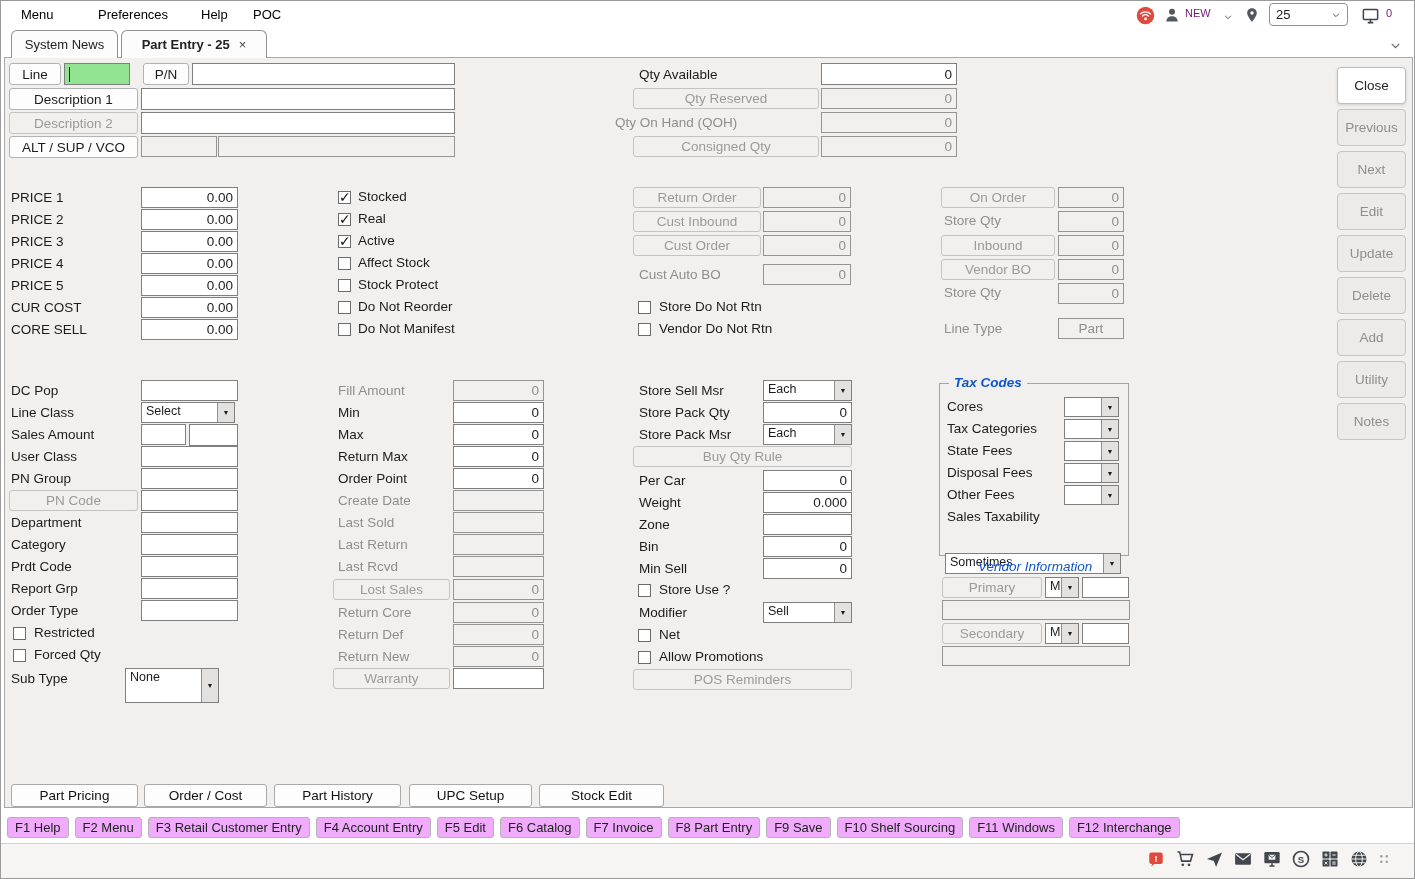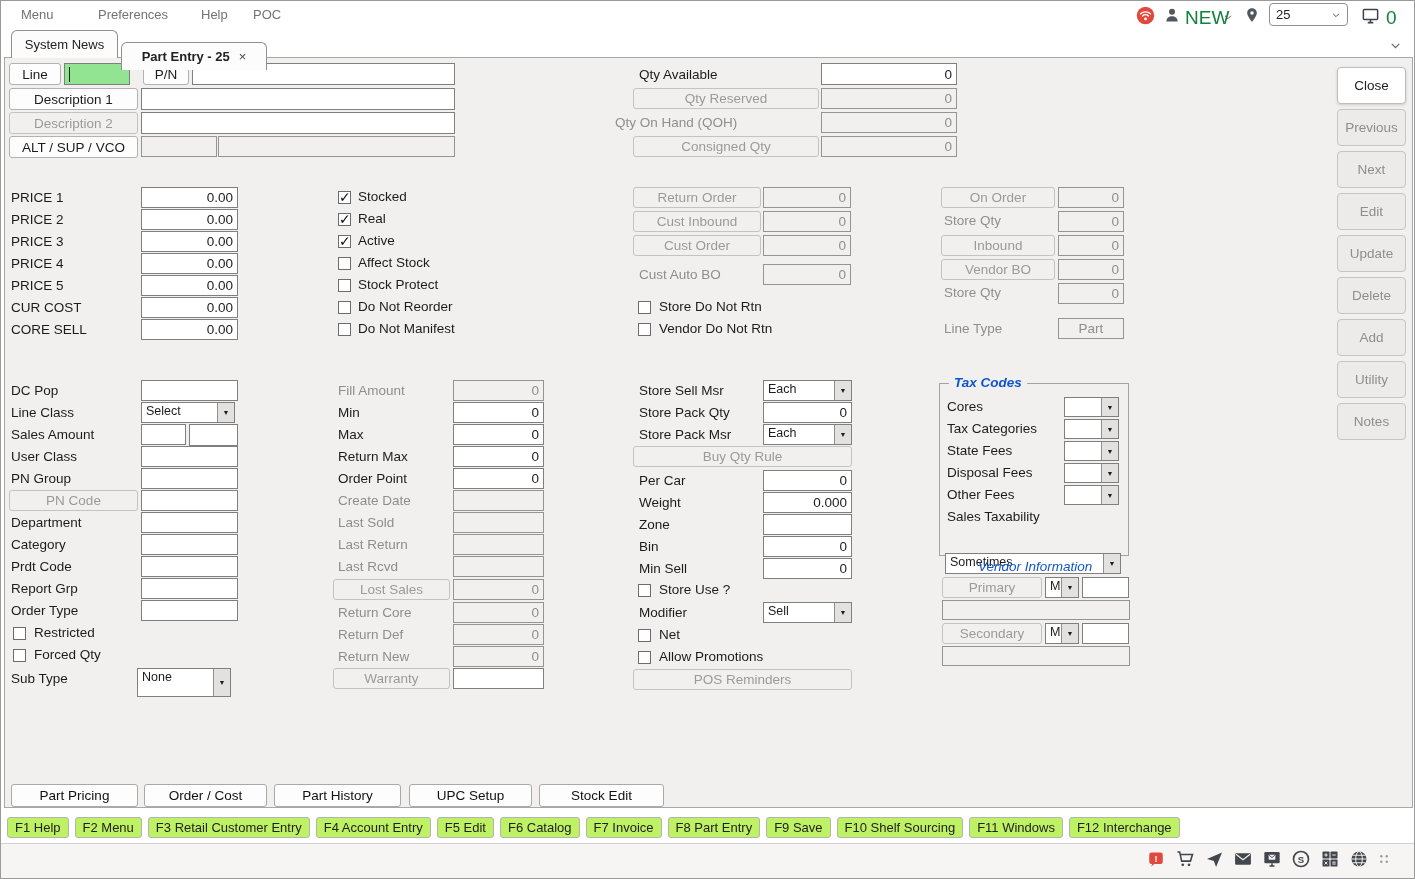--- a/index.html
+++ b/index.html
@@ -1,31 +1,31 @@
 <!DOCTYPE html>
 <html style="--accent-blue: #1155cc; --field-green: #92e492; --alert-red: #e2493e; --panel-bg: #f1f0ef;"><head>
 <meta charset="utf-8">
 <style>
   * { margin:0; padding:0; box-sizing:border-box; }
   html,body { background:#cfcfcf; }
   body { font-family:"Liberation Sans","DejaVu Sans",sans-serif; }
   #app { position:relative; width:1415px; height:879px; background:#ffffff;
          border:1px solid #9a9a9a; overflow:hidden; font-size:13px; color:#1a1a1a; }
   
-  .menuitem { position:absolute; top:6px; font-size:13px; color:#737373; cursor:default; }
+  .menuitem { position:absolute; top:6px; font-size:13px; color:#000000; cursor:default; }
   .topicon { position:absolute; top:3px; width:22px; height:22px; display:flex; align-items:center; justify-content:center; }
-  .userlbl { position:absolute; top:6px; font-size:19px; color:#15803d; }
+  .userlbl { position:absolute; top:6px; font-size:11px; color:#701a75; }
   .hselect { position:absolute; top:2px; height:23px; background:#fff; border:1px solid #8f8f8f;
              border-radius:4px; display:flex; align-items:center; padding:0 6px; font-size:13px; color:#222; }
   .hselect .chev { margin-left:auto; }
   
   .tab { position:absolute; top:29px; height:28px; background:#fcfcfc; border:1px solid #8f8f8f; border-bottom:none;
          border-radius:6px 6px 0 0; display:flex; align-items:center; justify-content:center; gap:9px;
          font-size:13px; color:#222; z-index:3; }
-  .tab.active { font-weight:bold;margin-top:12px; }
+  .tab.active { font-weight:bold; }
   .tabclose { font-weight:normal; color:#444; font-size:13px; }
   
   .panel { position:absolute; left:3px; top:56px; width:1409px; height:751px; background:#f1f0ef; border:1px solid #a8a8a8; }
   
   .lbl { position:absolute; font-size:13.5px; color:#1c1c1c; white-space:nowrap; z-index:2; }
   .lbl.dim { color:#8e8e8e; }
   .btnl { position:absolute; background:#fdfdfd; border:1px solid #b2b2b2; border-radius:3px; display:flex;
           align-items:center; justify-content:center; font-size:13.5px; color:#1c1c1c; white-space:nowrap; z-index:2; }
   .btnl.dim { background:#f1f0ef; color:#9a9a9a; border-color:#c3c3c3; }
   .fld { position:absolute; background:#fff; border:1px solid #7f7f7f; font-size:13.5px; color:#1c1c1c;
@@ -48,21 +48,21 @@
   .legend { position:absolute; background:#f1f0ef; padding:0 5px; font-style:italic; font-weight:bold;
             color:var(--accent-blue,#1155cc); font-size:13.5px; z-index:2; }
   .bluehead { position:absolute; font-style:italic; color:var(--accent-blue,#1155cc); font-size:13.5px; z-index:2; }
   .sideb { position:absolute; left:1336px; width:69px; height:37px; border-radius:4px; background:#edebea;
            border:1px solid #c7c5c4; color:#8e8e8e; display:flex; align-items:center; justify-content:center;
            font-size:13.5px; z-index:2; }
   .sideb.on { background:#fff; color:#222; border-color:#bdbdbd; box-shadow:0 1px 3px rgba(0,0,0,.15); }
   .btab { position:absolute; top:783px; height:23px; background:#fdfdfd; border:1px solid #a9a9a9; border-radius:3px;
           display:flex; align-items:center; justify-content:center; font-size:13.5px; color:#111; z-index:2; }
   .fkeys { position:absolute; left:6px; top:816px; display:flex; gap:6px; z-index:2; }
-  .fkey { height:21px; padding:8px 7px; background:#bef264; border:1px solid #b3b3b3; border-radius:3px;
+  .fkey { height:21px; padding:8px 7px; background:#f0abfc; border:1px solid #b3b3b3; border-radius:3px;
           display:flex; align-items:center; font-size:13px; color:#222; white-space:nowrap; }
   .statusbar { position:absolute; left:0; top:842px; width:1415px; height:37px; background:#f6f5f4;
                border-top:1px solid #d2d0cf; }
   .sicons { position:absolute; right:24px; top:848px; display:flex; gap:9px; align-items:center; z-index:2; }
   .sicon { width:20px; height:20px; display:flex; align-items:center; justify-content:center; }
   svg { display:block; }
 </style>
 </head>
 <body>
 
@@ -233,21 +233,21 @@
   <input class="fld" style="left: 140px; top: 555px; width: 97px; height: 21px;" value="">
   <span class="lbl" style="left:10px;top:580px">Report Grp</span>
   <input class="fld" style="left: 140px; top: 577px; width: 97px; height: 21px;" value="">
   <span class="lbl" style="left:10px;top:602px">Order Type</span>
   <input class="fld" style="left: 140px; top: 599px; width: 97px; height: 21px;" value="">
   <span class="cb" style="left:12px;top:626px" data-checked="false"></span>
   <span class="cblbl" style="left:33px;top:624px">Restricted</span>
   <span class="cb" style="left:12px;top:648px" data-checked="false"></span>
   <span class="cblbl" style="left:33px;top:646px">Forced Qty</span>
   <span class="lbl" style="left:10px;top:670px">Sub Type</span>
-  <div class="combo" style="left:136px;top:667px;width:94px;height:29px">
+  <div class="combo" style="left:124px;top:667px;width:94px;height:35px">
     <span class="combo-text">None</span>
     <span class="combo-btn">▼</span>
   </div>
 
   <span class="lbl dim" style="left:337px;top:382px">Fill Amount</span>
   <div class="fld dim num" style="left:452px;top:379px;width:91px;height:21px">0</div>
   <span class="lbl" style="left:337px;top:404px">Min</span>
   <input class="fld num" style="left: 452px; top: 401px; width: 91px; height: 21px;" value="0">
   <span class="lbl" style="left:337px;top:426px">Max</span>
   <input class="fld num" style="left: 452px; top: 423px; width: 91px; height: 21px;" value="0">

